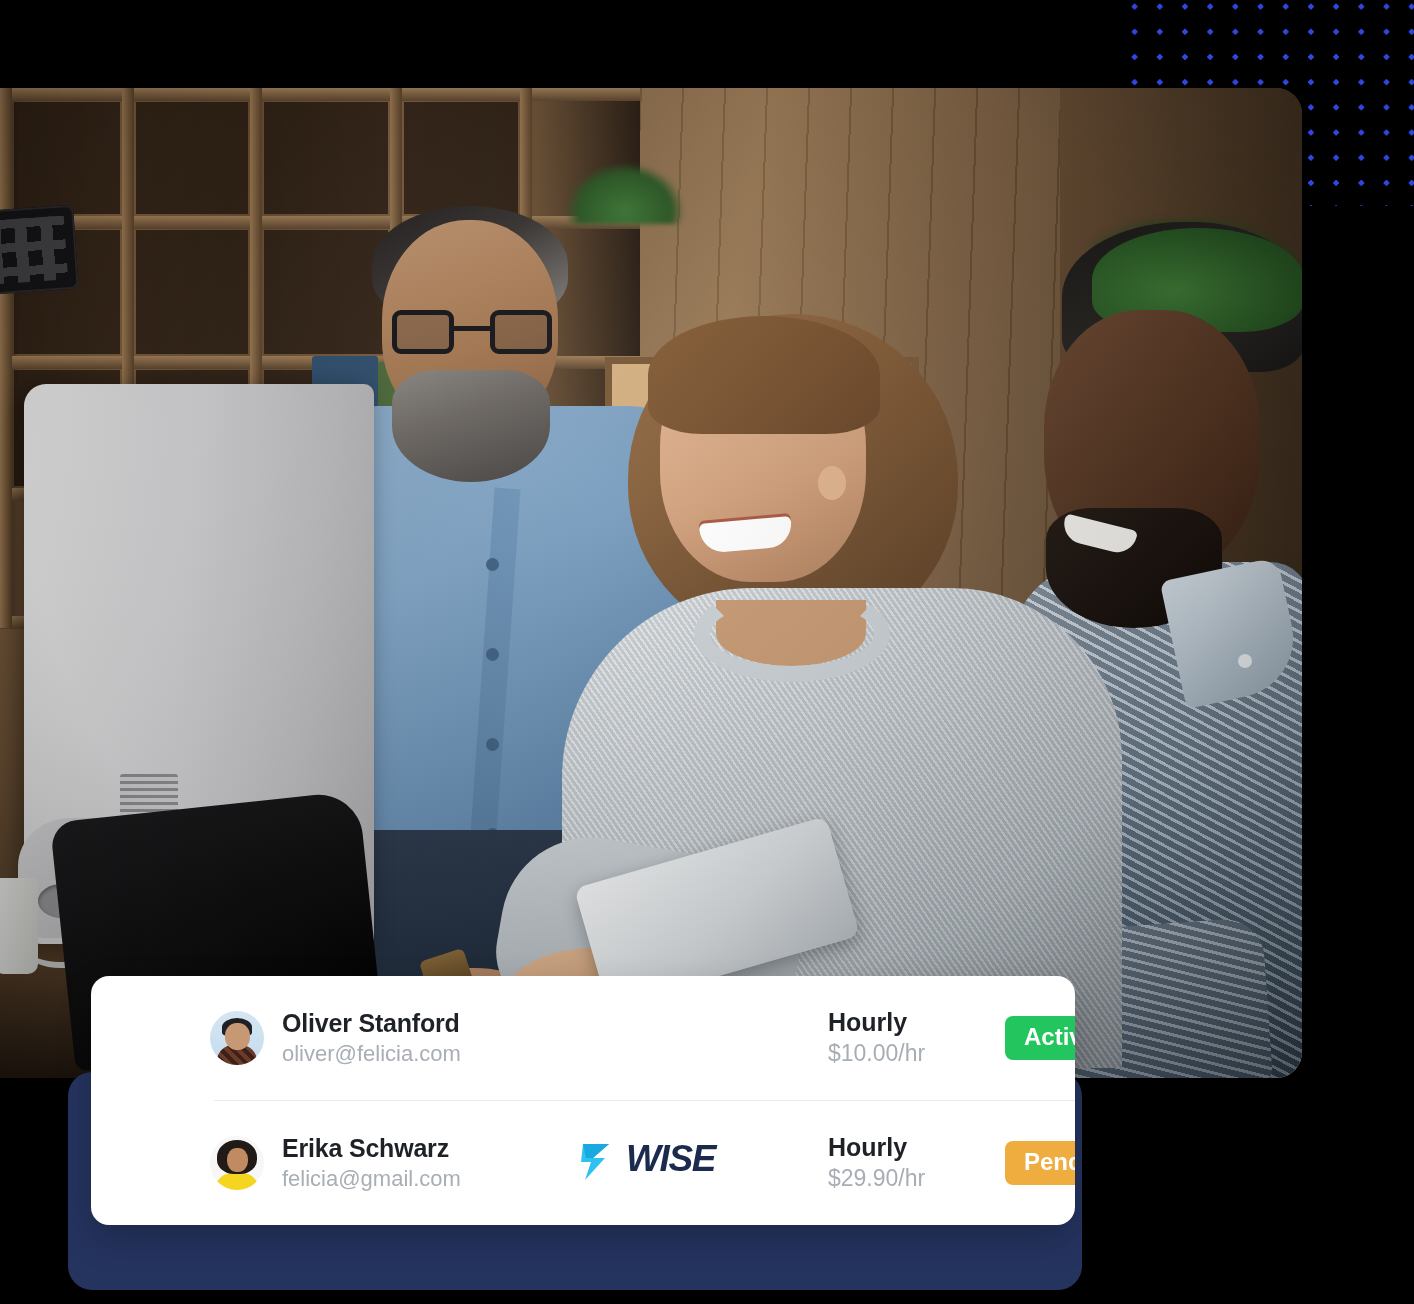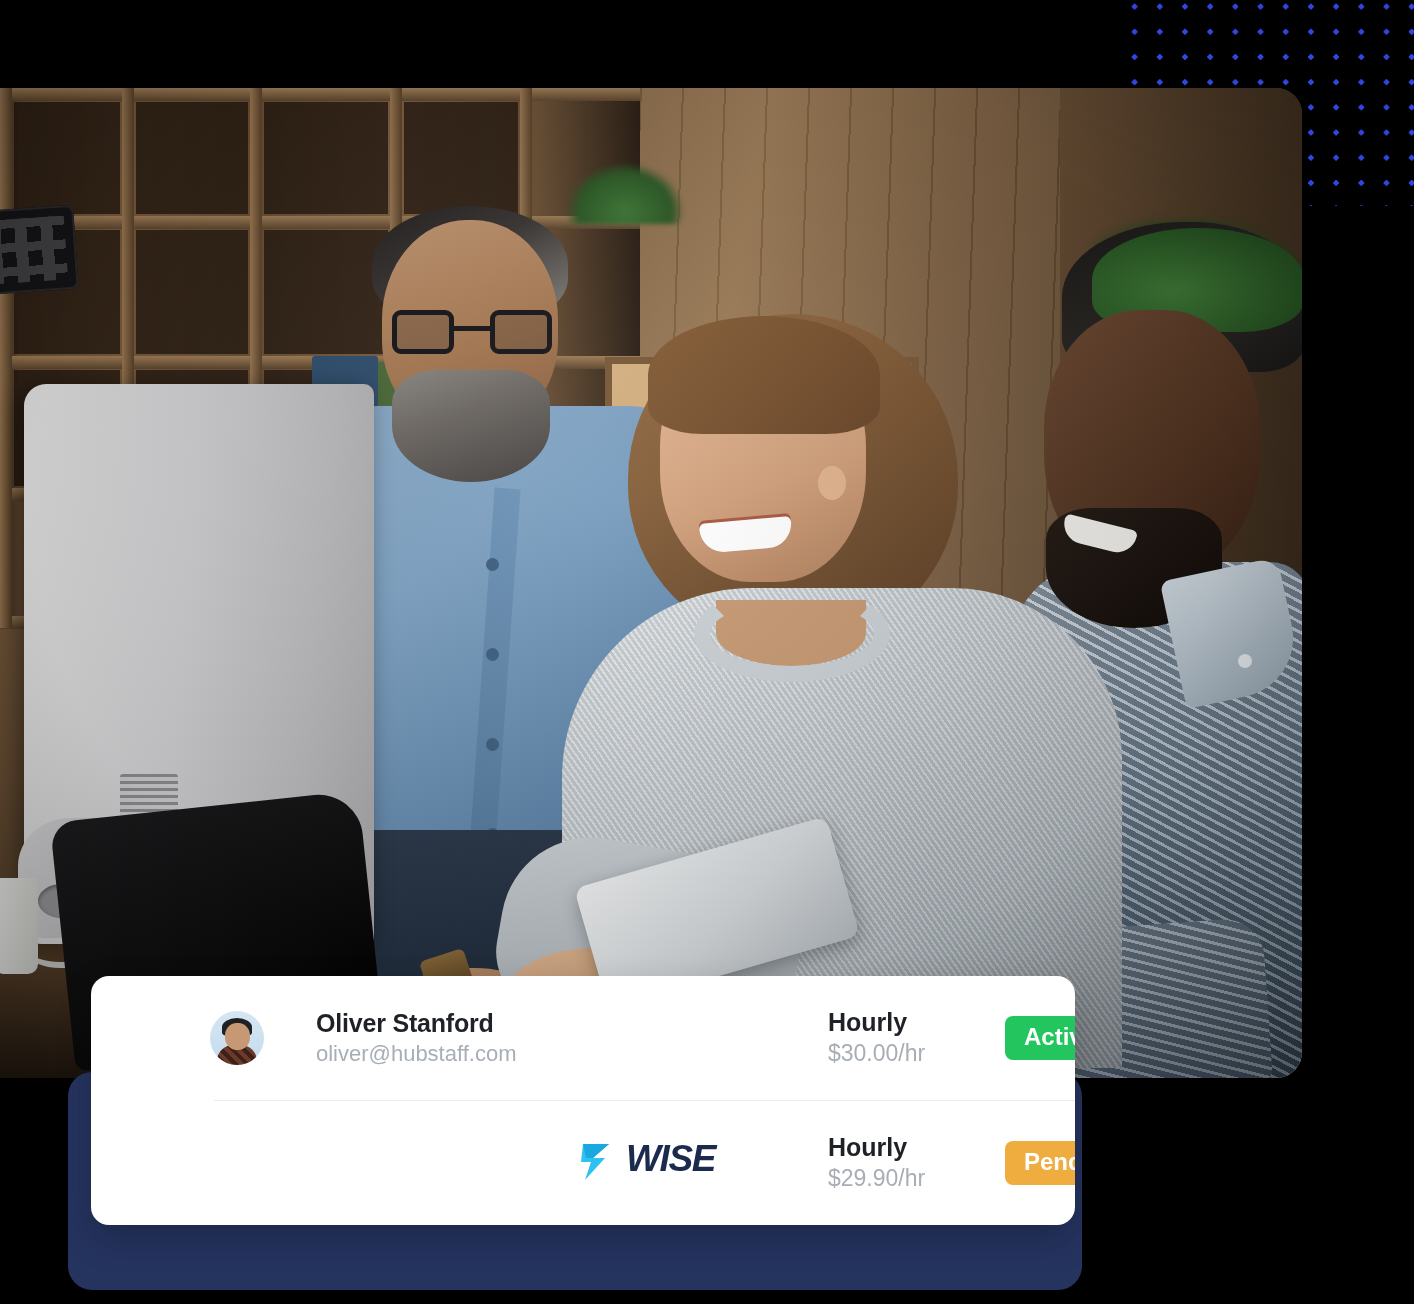--- a/index.html
+++ b/index.html
@@ -392,21 +392,21 @@
     background:#221a16; border-radius:50% 50% 42% 42%;
   }
   .av-erika .face{
     position:absolute; left:17px; top:12px; width:21px; height:24px;
     background:#c08a62; border-radius:46%;
   }
   .av-erika .torso{
     position:absolute; left:5px; bottom:0; width:44px; height:17px;
     background:#f5d520; border-radius:18px 18px 0 0;
   }
-  .person-text{ display:flex; flex-direction:column; gap:4px;margin-left:34px; }
+  .person-text{ display:flex; flex-direction:column; gap:4px; }
   .person-name{
     font-size:25px; font-weight:700; color:#1e2226; letter-spacing:-.2px;
     line-height:1.12;
   }
   .person-email{
     font-size:22px; color:#a8aeb5; line-height:1.15;
   }
 
   .cell-method{ position:absolute; left:488px; width:210px; display:flex; align-items:center; }
 
@@ -549,36 +549,47 @@
 
   <div class="pay-row r0">
     <div class="cell-person">
       <div class="avatar av-oliver">
         <span class="torso"></span>
           <span class="hair"></span>
           <span class="face"></span>
       </div>
       <div class="person-text">
         <div class="person-name">Oliver Stanford</div>
-        <div class="person-email">oliver@hubstaff.com</div>
+        <div class="person-email">oliver@felicia.com</div>
       </div>
     </div>
 
 
     <div class="cell-rate">
       <div class="rate-type">Hourly</div>
-      <div class="rate-amount">$30.00/hr</div>
+      <div class="rate-amount">$10.00/hr</div>
     </div>
 
     <div class="cell-status">
       <span class="badge badge-active">Active</span>
     </div>
   </div>
 
   <div class="pay-row r1">
+    <div class="cell-person">
+      <div class="avatar av-erika">
+        <span class="torso"></span>
+          <span class="hair"></span>
+          <span class="face"></span>
+      </div>
+      <div class="person-text">
+        <div class="person-name">Erika Schwarz</div>
+        <div class="person-email">felicia@gmail.com</div>
+      </div>
+    </div>
 
     <div class="cell-method">
       <div class="wise-logo">
         <svg width="40" height="46" viewBox="0 0 40 46" aria-hidden="true">
           <path d="M4 4 L30 4 L14 18 L26 18 L6 40 L12 22 L2 22 Z" fill="#2ec2f0"></path>
           <path d="M4 4 L30 4 L14 18 L7 18 Z" fill="#1aa8e0"></path>
         </svg>
         <span class="wise-word">
           <span>WI</span><span>SE</span>
         </span>

